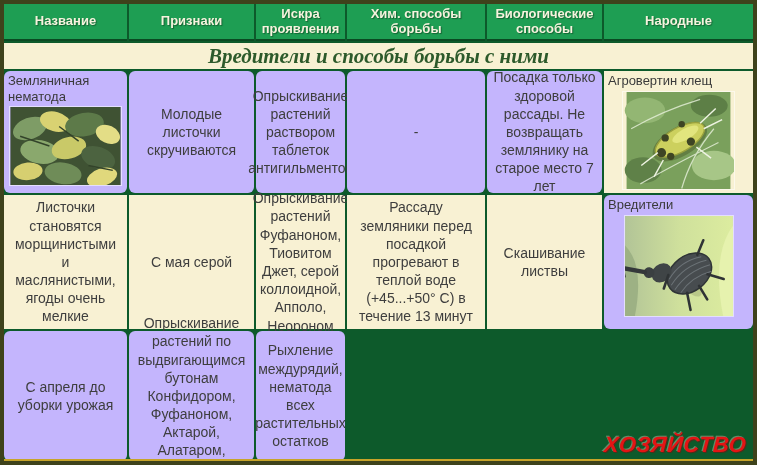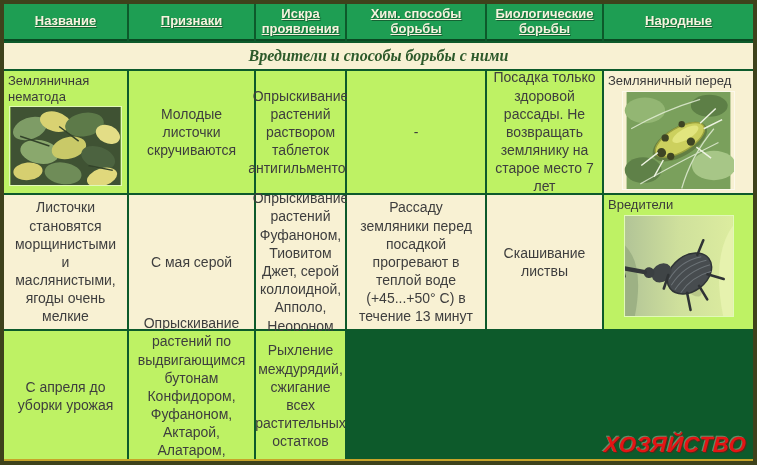--- a/index.html
+++ b/index.html
@@ -24,43 +24,42 @@
     background:#1e9e53;
     color:#f6f3de;
     font-weight:bold;
     font-size:13px;
     line-height:1.15;
     display:flex;align-items:center;justify-content:center;
     text-align:center;
     padding:2px 4px;
     text-shadow:1px 1px 1px rgba(15,60,30,.6);
     border-bottom:2px solid #0a4a22;
-    text-decoration:underline;
   }
   .subtitle{
     grid-column:1 / -1;
     background:#f8f1d3;
     color:#2d5a2b;
     font-family:"Liberation Serif",serif;
     font-style:italic;
     font-weight:bold;
-    font-size:16px;
+    font-size:21px;
     display:flex;align-items:center;justify-content:center;
     text-align:center;
     padding:1px 4px;
   }
   .c{
     display:flex;align-items:center;justify-content:center;
     text-align:center;
     font-size:14px;
     line-height:1.3;
     color:#3e3e3e;
     padding:3px 6px;
   }
-  .bg-g{background:#bef264;}
+  .bg-g{background:#c4b5fd;border-radius:6px;}
   .bg-c{background:#f8f1d3;}
   .namecell{
     display:flex;flex-direction:column;
     padding:2px 4px 3px 4px;
   }
   .pest-name{
     font-size:13px;
     line-height:1.2;
     color:#3a3a3a;
     text-align:left;
@@ -92,21 +91,21 @@
 </head>
 <body>
 
 <div class="frame">
   <div class="tbl">
 
     <div class="th">Название</div>
     <div class="th">Признаки</div>
     <div class="th">Искра проявления</div>
     <div class="th">Хим. способы борьбы</div>
-    <div class="th">Биологические борьбы</div>
+    <div class="th">Биологические способы</div>
     <div class="th">Народные</div>
 
     <div class="subtitle">Вредители и способы борьбы с ними</div>
 
     <div class="namecell bg-g">
       <div class="pest-name">Земляничная нематода</div>
       <svg class="photo" width="113" height="80" viewBox="0 0 113 80">
         <rect width="113" height="80" fill="#3f5233"></rect>
         <ellipse cx="20" cy="22" rx="18" ry="11" fill="#7e9c66" transform="rotate(-20 20 22)"></ellipse>
         <ellipse cx="46" cy="15" rx="16" ry="10" fill="#d9d272" transform="rotate(15 46 15)"></ellipse>
@@ -120,21 +119,21 @@
         <ellipse cx="94" cy="72" rx="16" ry="9" fill="#e0d87c" transform="rotate(-18 94 72)"></ellipse>
         <path d="M10 30 L40 40 M50 20 L70 35 M80 60 L105 65" stroke="#33432a" stroke-width="1.5" fill="none"></path>
       </svg>
     </div>
     <div class="c bg-g">Молодые листочки скручиваются</div>
     <div class="c bg-g">Опрыскивание растений раствором таблеток антигильментов</div>
     <div class="c bg-g">-</div>
     <div class="c bg-g">Посадка только здоровой рассады. Не возвращать землянику на старое место 7 лет</div>
 
     <div class="namecell bg-c">
-      <div class="pest-name">Земляничный перед</div>
+      <div class="pest-name">Агровертин клещ</div>
       <svg class="photo" width="113" height="106" viewBox="0 0 113 106">
         <rect width="113" height="106" fill="#7aa05c"></rect>
         <ellipse cx="20" cy="20" rx="22" ry="14" fill="#93b673"></ellipse>
         <ellipse cx="90" cy="15" rx="20" ry="12" fill="#5d7f46"></ellipse>
         <ellipse cx="95" cy="80" rx="24" ry="16" fill="#a7c687"></ellipse>
         <ellipse cx="18" cy="85" rx="20" ry="14" fill="#5f8148"></ellipse>
         <path d="M5 40 Q40 20 80 8 M15 100 Q50 80 100 55 M60 105 Q70 70 95 40" stroke="#e9f1dc" stroke-width="1.3" fill="none" opacity="0.8"></path>
         <ellipse cx="58" cy="54" rx="33" ry="16" fill="#50652f" transform="rotate(-30 58 54)" opacity="0.55"></ellipse>
         <ellipse cx="58" cy="52" rx="30" ry="13" fill="#ccd05e" stroke="#9aa23e" stroke-width="1.5" transform="rotate(-30 58 52)"></ellipse>
         <ellipse cx="64" cy="46" rx="16" ry="6" fill="#e2e57e" transform="rotate(-30 64 46)"></ellipse>
@@ -172,19 +171,19 @@
           <ellipse cx="40" cy="46" rx="11" ry="9" fill="#3f4446"></ellipse>
           <circle cx="30" cy="38" r="5.5" fill="#3a3f41"></circle>
           <path d="M27 35 L10 16" stroke="#34383a" stroke-width="4.5" stroke-linecap="round"></path>
           <path d="M12 18 L4 12 M12 18 L8 26" stroke="#34383a" stroke-width="2" stroke-linecap="round"></path>
           <path d="M48 78 L40 94 M62 80 L60 96 M76 76 L86 90 M80 54 L94 46 M44 52 L32 60" stroke="#2f3335" stroke-width="2.6" stroke-linecap="round" fill="none"></path>
         </g>
       </svg>
     </div>
     <div class="c bg-g">С апреля до уборки урожая</div>
     <div class="c bg-g">Опрыскивание растений по выдвигающимся бутонам Конфидором, Фуфаноном, Актарой, Алатаром, Кинмиксом</div>
-    <div class="c bg-g">Рыхление междурядий, сжигание всех растительных остатков</div>
+    <div class="c bg-g">Рыхление междурядий, нематода всех растительных остатков</div>
 
   </div>
 
   <div class="goldline"></div>
   <div class="watermark">ХОЗЯЙСТВО</div>
 </div>
 
 </body></html>

